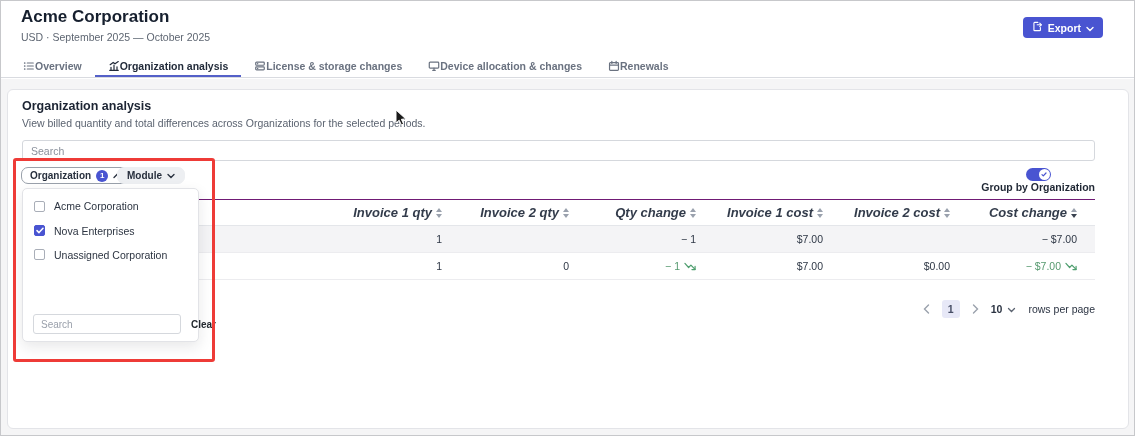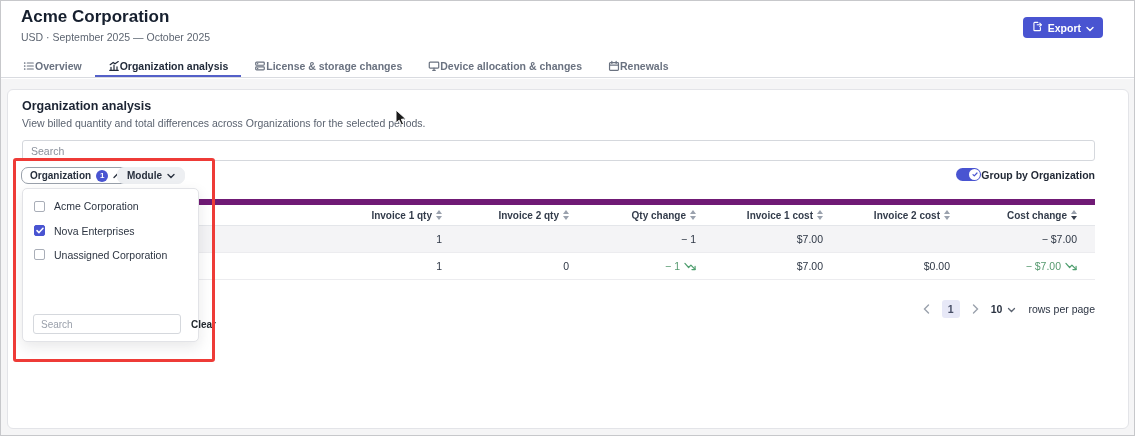--- a/index.html
+++ b/index.html
@@ -34,31 +34,31 @@
 
   
   .filter-btn { position:absolute; top:77px; height:17px; display:inline-flex; align-items:center; gap:5px;
                 font-size:10px; font-weight:700; color:#272f3d; border-radius:7px; cursor:pointer;
                 font-family:inherit; }
   .org-btn { left:13px; padding:0 8px; background:#fff; border:1px solid #9aa1ab; }
   .mod-btn { left:109px; padding:0 9px; background:#edeff2; border:1px solid #edeff2; }
   .badge { display:inline-flex; align-items:center; justify-content:center; width:12px; height:12px;
            border-radius:50%; background:#4954d1; color:#fff; font-size:8px; font-weight:700; }
 
-  .group-toggle { position:absolute; right:33px; top:78px; display:flex; align-items:center; gap:0; }
+  .group-toggle { position:absolute; right:33px; top:78px; display:flex; align-items:center; gap:0;flex-direction:column; }
   .switch { position:relative; width:25px; height:13px; background:#4954d1; border-radius:8px; cursor:pointer; }
   .knob { position:absolute; right:1px; top:1px; width:11px; height:11px; background:#fff; border-radius:50%;
           display:flex; align-items:center; justify-content:center; }
   .group-toggle .lbl { font-size:10.5px; font-weight:600; color:#1f2734; }
 
   
   .table { position:absolute; left:14px; top:109px; width:1073px; font-size:10.5px; }
   .trow { display:flex; align-items:center; padding-right:15px; }
-  .thead { height:27px; border-top:6px solid #701a75; border-bottom:1px solid #e4e6ea;
-           font-weight:700; color:#333c4b; font-size:10px; }
+  .thead { height:27px; border-top:1px solid #701a75; border-bottom:1px solid #e4e6ea;
+           font-weight:700; color:#333c4b; font-size:13px;font-style:italic; }
   .tbody-row { height:27px; border-bottom:1px solid #ececef; color:#2e3745; }
   .tbody-row.group { background:#f4f4f6; }
   .c-name { flex:0 0 293px; }
   .c-num  { flex:0 0 127px; display:flex; justify-content:flex-end; align-items:center; gap:4px; text-align:right; }
   .sort { display:inline-flex; flex-direction:column; gap:2px; }
   .sort i { width:0; height:0; border-left:3.5px solid transparent; border-right:3.5px solid transparent; }
   .sort .up   { border-bottom:4px solid #9aa1ad; }
   .sort .down { border-top:4px solid #9aa1ad; }
   .sort.sorted .down { border-top-color:#39414f; }
   .neg-green { color:#55996e; }

